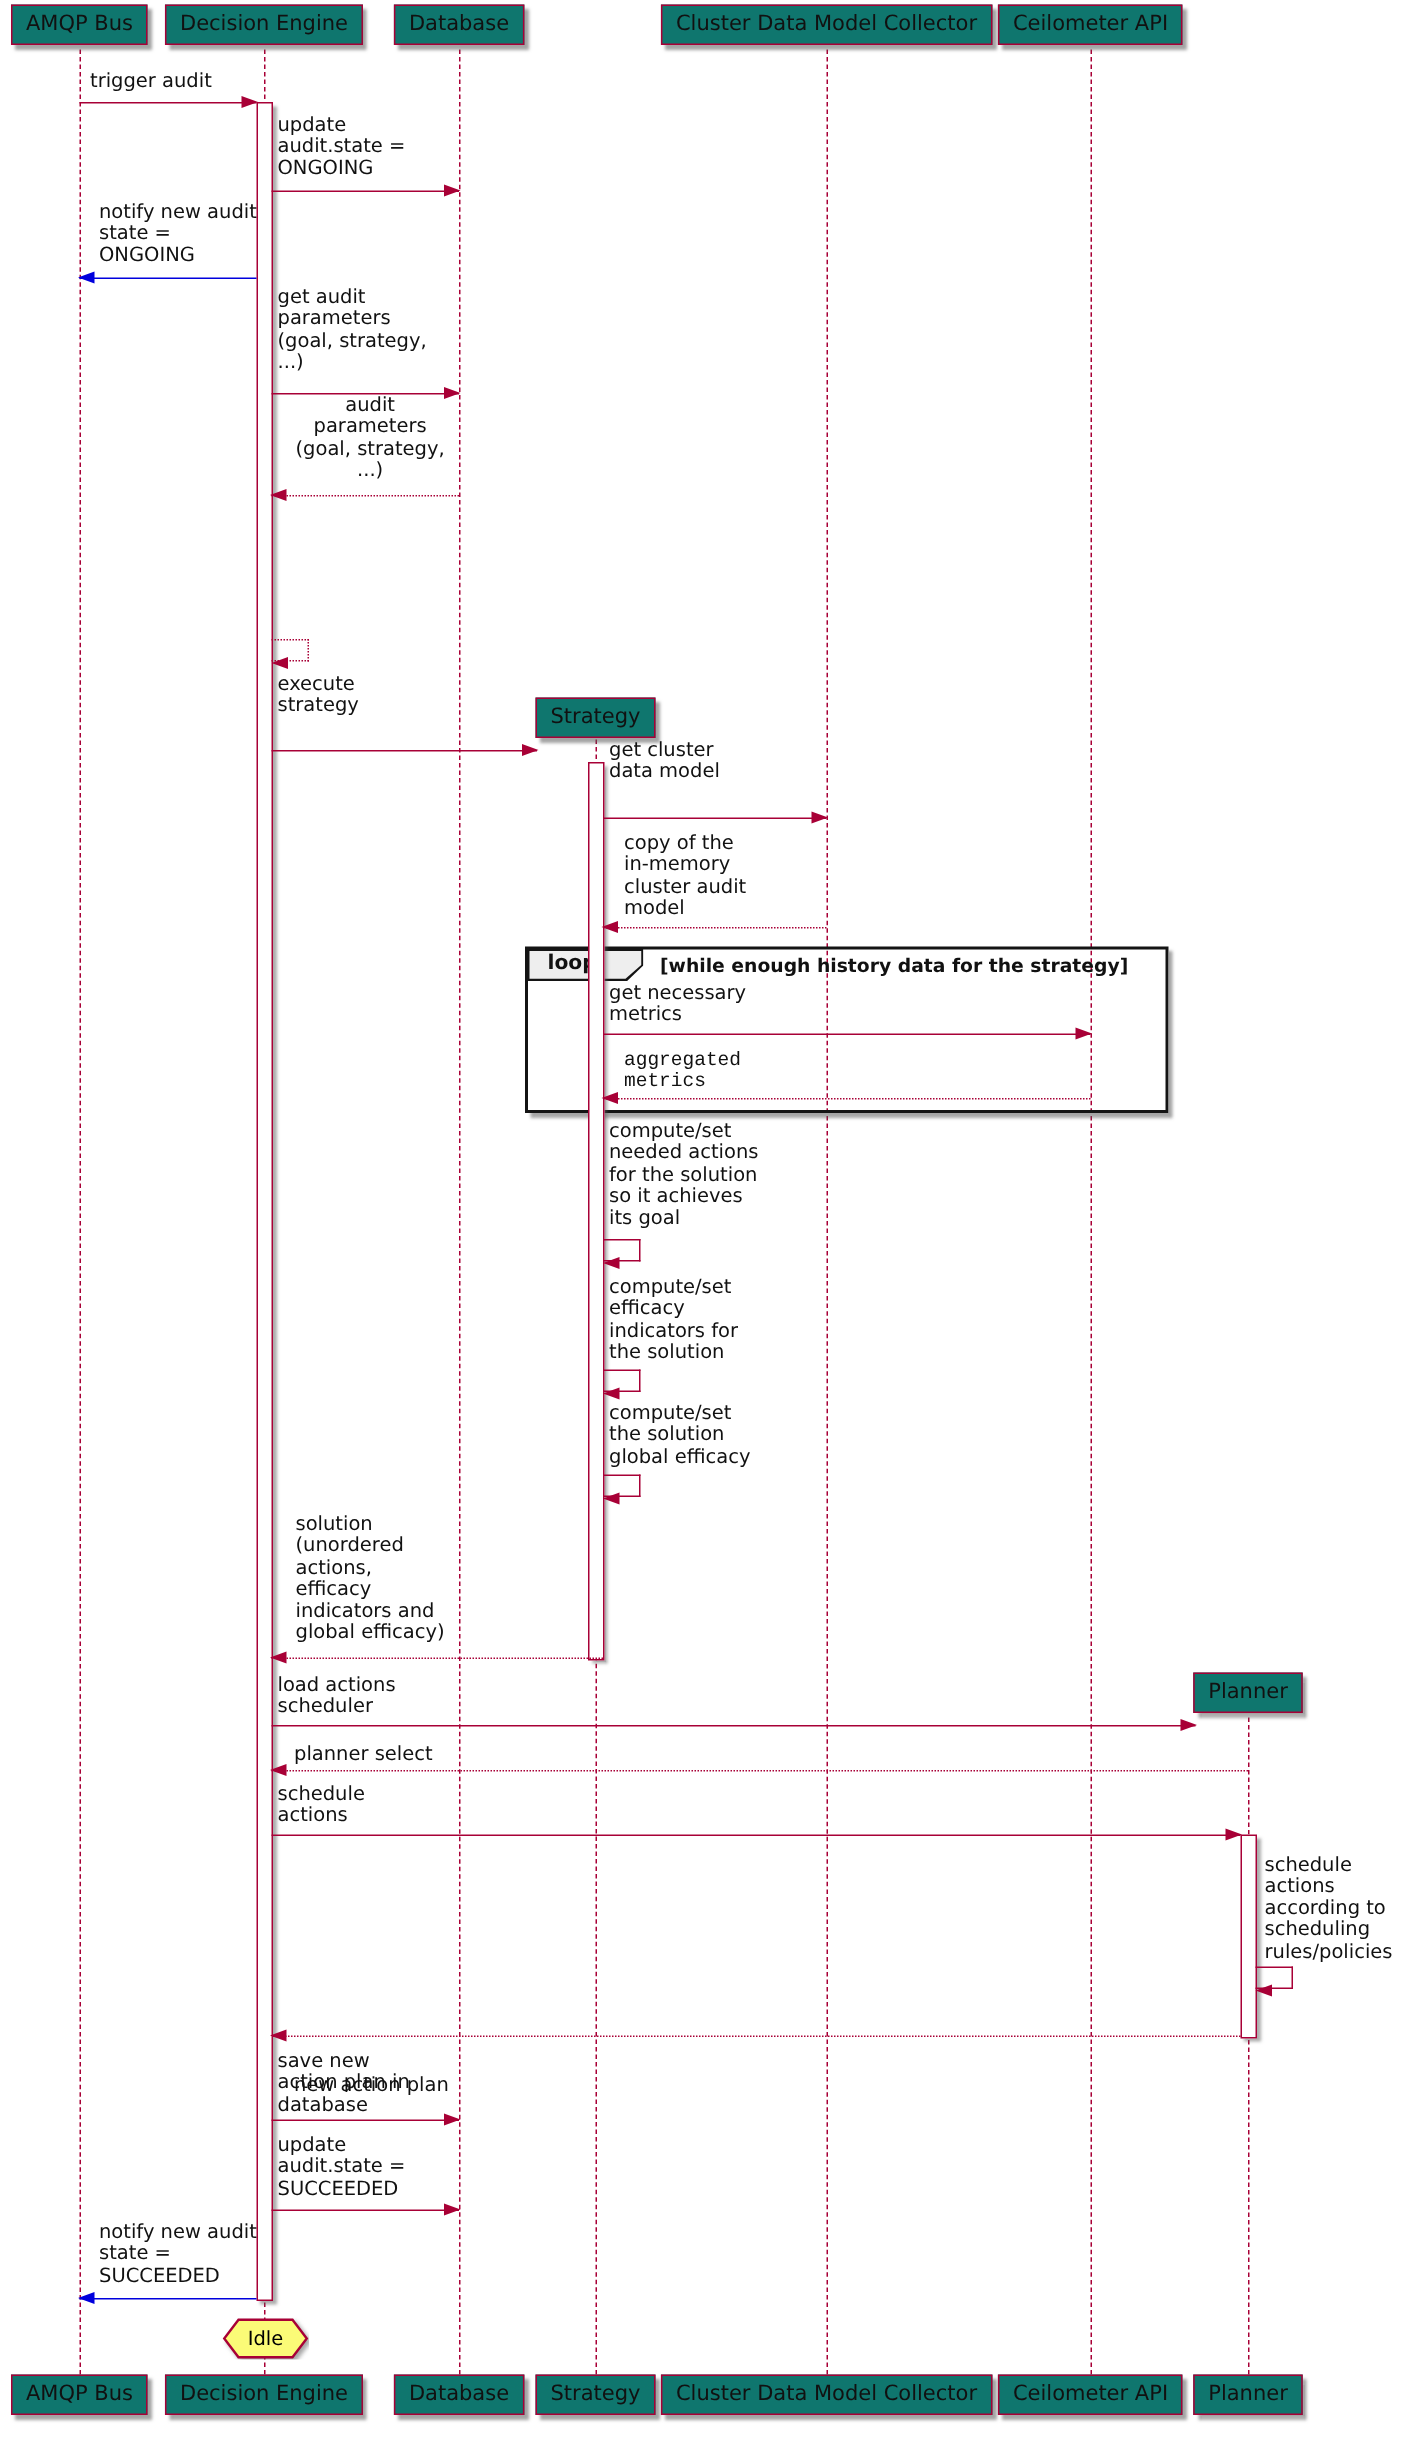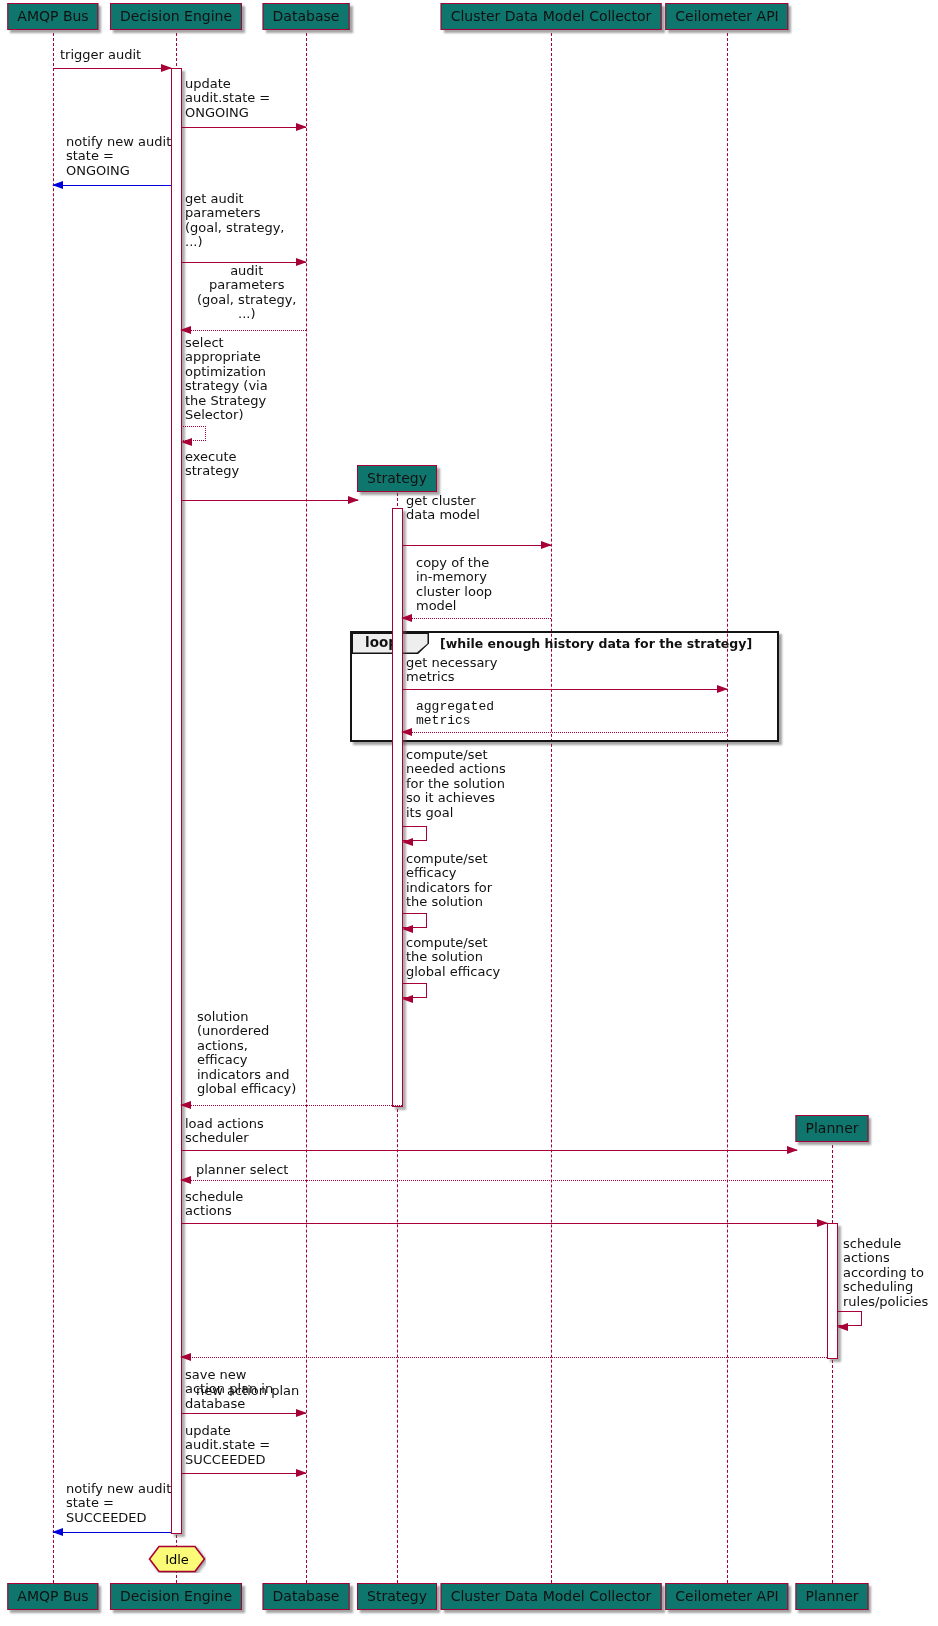--- a/index.html
+++ b/index.html
@@ -106,39 +106,33 @@
 (goal, strategy,
 ...)</div>
   <div class="ar r" style="left:181px;top:262px;width:125px;"></div>
 
   <div class="lb" style="left:197px;top:264px;text-align:center;">audit
 parameters
 (goal, strategy,
 ...)</div>
   <div class="ar l dot" style="left:181px;top:330px;width:125px;"></div>
 
-  <div class="lb" style="left:185px;top:336px;">select
-appropriate
-optimization
-strategy (via
-the Strategy
-Selector)</div>
   <div class="selfmsg dot" style="left:181px;top:426px;"></div>
 
   <div class="lb" style="left:185px;top:450px;">execute
 strategy</div>
   <div class="ar r" style="left:181px;top:500px;width:177px;"></div>
 
   <div class="lb" style="left:406px;top:494px;">get cluster
 data model</div>
   <div class="ar r" style="left:402px;top:545px;width:149px;"></div>
 
   <div class="lb" style="left:416px;top:556px;">copy of the
 in-memory
-cluster loop
+cluster audit
 model</div>
   <div class="ar l dot" style="left:402px;top:618px;width:149px;"></div>
 
   <div class="lb" style="left:406px;top:656px;">get necessary
 metrics</div>
   <div class="ar r" style="left:402px;top:689px;width:325px;"></div>
 
   <div class="lb" style="left:416px;top:700px;font-family:Liberation Mono, monospace;">aggregated
 metrics</div>
   <div class="ar l dot" style="left:402px;top:732px;width:325px;"></div>

